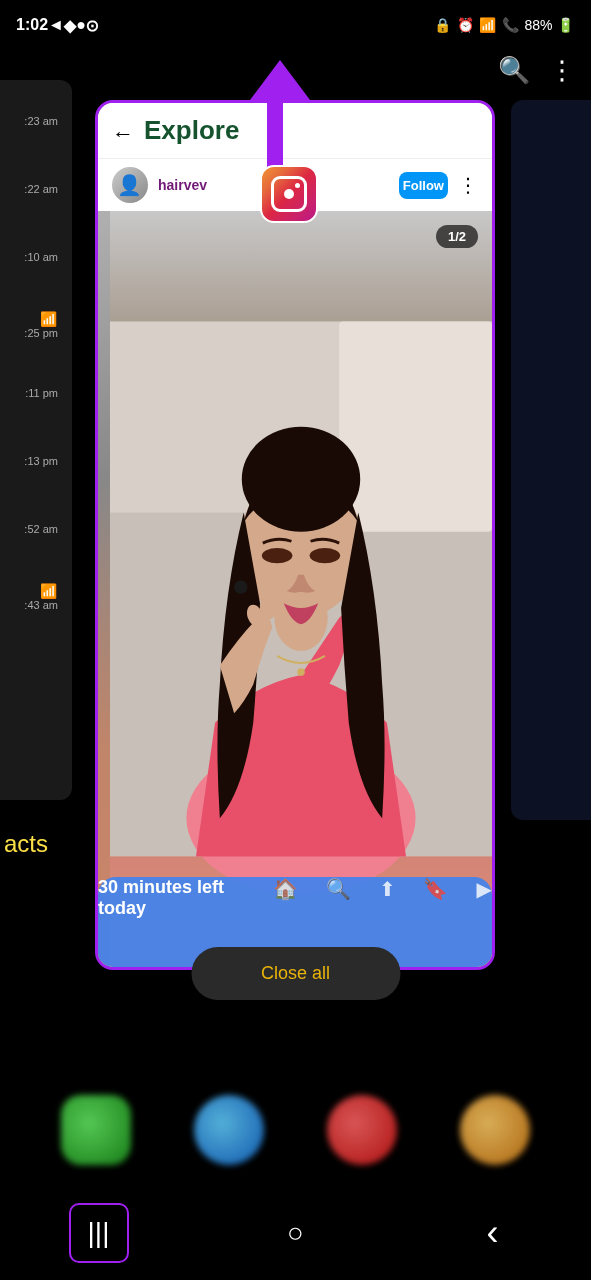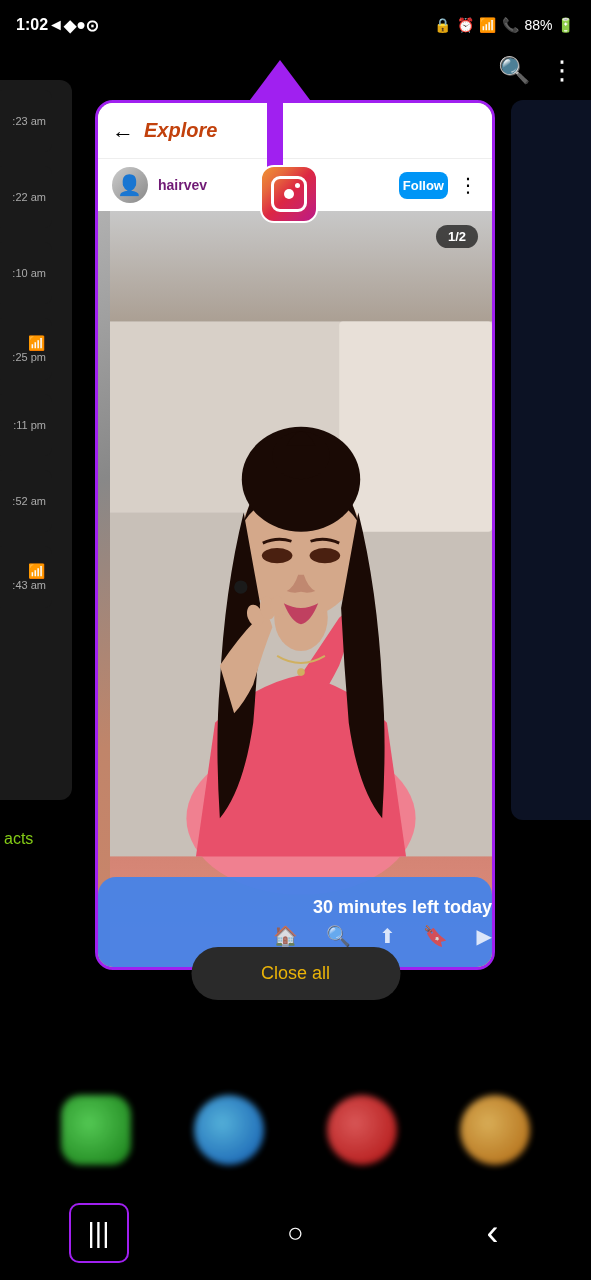--- a/index.html
+++ b/index.html
@@ -62,22 +62,22 @@
       position: absolute;
       left: 0;
       top: 80px;
       width: 72px;
       height: 720px;
       background: rgba(30,30,30,0.85);
       border-radius: 0 12px 12px 0;
       display: flex;
       flex-direction: column;
       align-items: flex-end;
-      padding: 10px 20px;
-      gap: 14px;
+      padding: 10px 8px;
+      gap: 6px;
       z-index: 10;
     }
     .left-strip-item {
       width: 58px;
       height: 62px;
       background: #1a1a1a;
       border-radius: 8px;
       display: flex;
       flex-direction: column;
       align-items: flex-end;
@@ -197,25 +197,24 @@
       padding: 0 14px;
       gap: 10px;
       border-bottom: 1px solid #eee;
     }
     .insta-back {
       font-size: 22px;
       color: #000;
       cursor: pointer;
     }
     .insta-title {
-      font-size: 20px;
+      font-size: 26px;
       font-weight: 700;
-      color: #c2410c;
+      color: #14532d;
       flex: 1;
-      font-style: italic;
     }
 
     
     .post-header {
       height: 52px;
       background: #fff;
       display: flex;
       align-items: center;
       padding: 0 14px;
       gap: 10px;
@@ -288,22 +287,22 @@
     
     .screen-time-overlay {
       position: absolute;
       bottom: 0;
       left: 0;
       right: 0;
       height: 90px;
       background: rgba(65,130,235,0.92);
       border-radius: 18px 18px 0 0;
       display: flex;
-      flex-direction: column;
-      align-items: flex-end;
+      flex-direction: row;
+      align-items: flex-start;
       justify-content: center;
       gap: 6px;
     }
     .screen-time-text {
       color: #fff;
       font-size: 18px;
       font-weight: 600;
     }
     .screen-time-icons {
       display: flex;
@@ -447,29 +446,32 @@
     <span class="left-strip-time">:10 am</span>
   </div>
   <div class="left-strip-item">
     <span class="left-strip-wifi">📶</span>
     <span class="left-strip-time">:25 pm</span>
   </div>
   <div class="left-strip-item">
     <span class="left-strip-time">:11 pm</span>
   </div>
   <div class="left-strip-item">
+    <span class="left-strip-time">:13 pm</span>
+  </div>
+  <div class="left-strip-item">
     <span class="left-strip-time">:52 am</span>
   </div>
   <div class="left-strip-item">
     <span class="left-strip-wifi">📶</span>
     <span class="left-strip-time">:43 am</span>
   </div>
 </div>
 
-<div style="position:absolute; left:0; top:830px; color:#84cc16; font-size:16px; font-weight:500; z-index:11; padding-left:4px;">acts</div>
+<div style="position:absolute; left:0; top:830px; color:#fde047; font-size:24px; font-weight:500; z-index:11; padding-left:4px;">acts</div>
 
 <div class="arrow-up">
   <div class="arrow-head"></div>
   <div class="arrow-body"></div>
 </div>
 
 <div class="insta-icon">
   <div class="insta-icon-inner">
     <div class="insta-icon-dot"></div>
     <div class="insta-icon-corner"></div>

